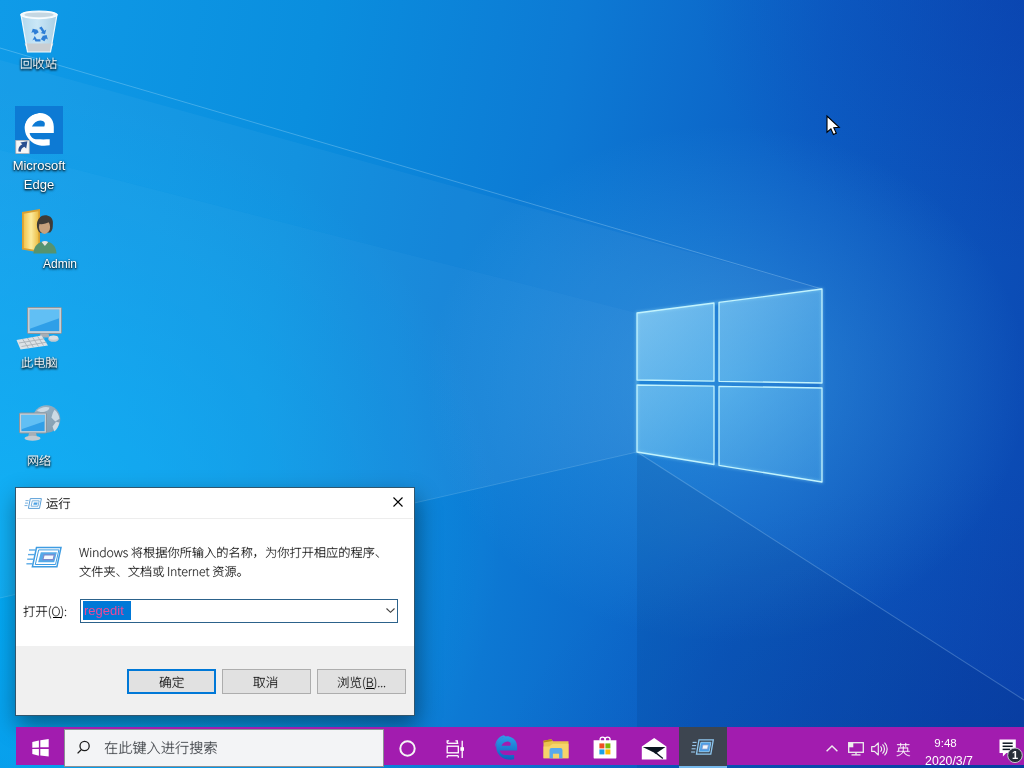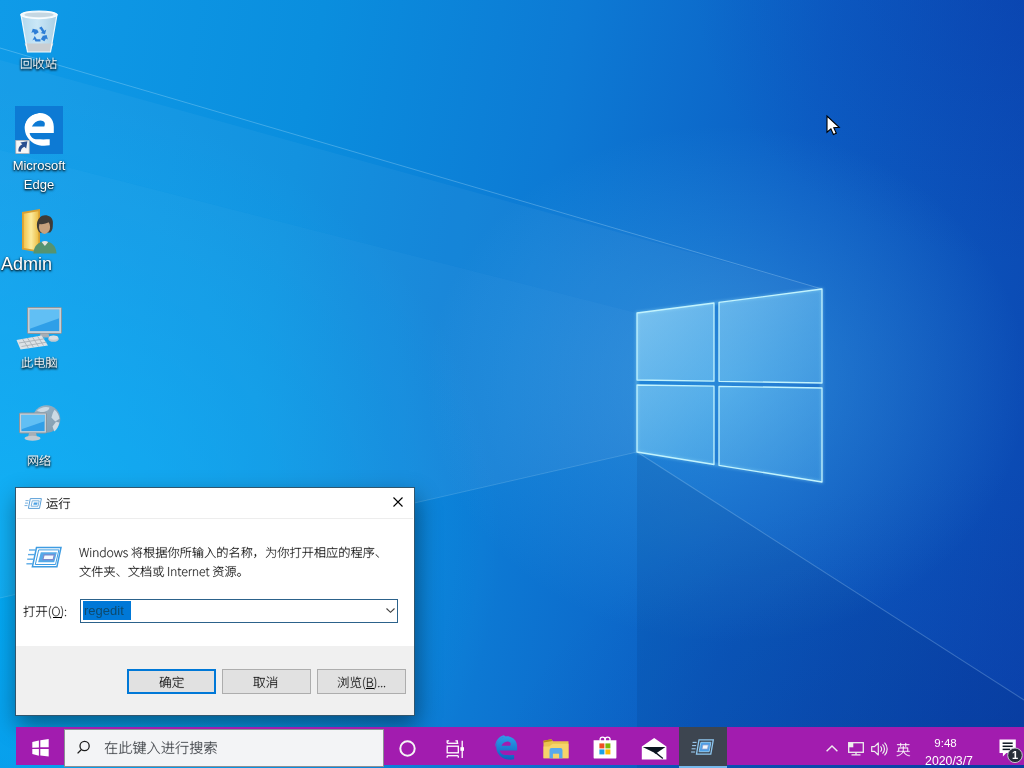--- a/index.html
+++ b/index.html
@@ -103,21 +103,21 @@
         </linearGradient>
       </defs>
 <polygon points="2,4 20,1 20,44.5 2,41.5" fill="#d9a032"></polygon>
 <polygon points="3.8,5.7 18.3,3.2 18.3,42.6 3.8,40" fill="url(#folg)"></polygon>
 <path d="M30.2 24.5 c2.3-1.8 3-5.2 2.4-8.2 C31.9 11.2 28.6 8.2 24.6 8.2 c-4.5 0-7.7 3.4-7.7 8.7 0 3.4 1.1 6.2 3.1 7.9z" fill="#3f3b37"></path>
 <ellipse cx="24.5" cy="18.9" rx="5.6" ry="7" fill="#c7a17d"></ellipse>
 <path d="M18.3 15.7 c2.4 1 7.9.3 11.2-1.9 1.3 1.1 2.1 2.8 2.4 4.6 .85-1.35 1.15-3.15.95-4.9 C32.3 9.4 29.2 7.2 25 7.2 c-4.1 0-6.9 2.8-6.7 8.5z" fill="#3f3b37"></path>
 <path d="M13.4 45.5 c.3-7.6 5.1-12 11.6-12 6.4 0 11.2 4.4 11.5 12z" fill="#56936f"></path>
 <path d="M21.6 34 l3.3 3.9 3.3-3.9 c-1-.6-2.1-.92-3.3-.92 -1.2 0-2.3.32-3.3.92z" fill="#e8e4de"></path>
 </svg>
-<div style="position:absolute;color:#fff;font-size:18px;text-align:left;text-shadow:0 1px 2px rgba(0,0,0,.9),0 1px 3px rgba(0,0,0,.65);width:76px;left:1px;line-height:19px;top:257px;line-height:15px">Admin</div>
+<div style="position:absolute;color:#fff;font-size:12px;text-align:right;text-shadow:0 1px 2px rgba(0,0,0,.9),0 1px 3px rgba(0,0,0,.65);width:76px;left:1px;line-height:19px;top:257px;line-height:15px">Admin</div>
 
 <svg class="abs" style="left:16px;top:307px" width="46" height="43" viewBox="0 0 46 43">
 <rect x="11.5" y="0.5" width="34" height="26" rx="1" fill="#c6cfd6" stroke="#8b959d" stroke-width="1"></rect>
 <rect x="13.8" y="2.7" width="29.4" height="21.4" fill="#2f9fe8"></rect>
 <path d="M13.8 2.7 h29.4 v8.5 l-29.4 10.5z" fill="#6ec7f6" opacity=".8"></path>
 <polygon points="24.5,26.5 32.5,26.5 33.5,30.5 23.5,30.5" fill="#a6aeb6"></polygon>
 <ellipse cx="37.5" cy="31.8" rx="5.3" ry="3" fill="#c3cad1"></ellipse>
 <ellipse cx="37.5" cy="30.6" rx="4.6" ry="2.2" fill="#d9dfe4"></ellipse>
 <polygon points="0.5,33 25.5,28.5 32,38.5 4.5,42.5" fill="#dde2e6"></polygon>
 <g stroke="#a9b1b8" stroke-width=".9">
@@ -195,21 +195,21 @@
       </svg>
 <svg class="abs" style="left:59px;top:73.5px" width="178" height="20" viewBox="0 0 178 20">
         <path d="M9.2 -7.7 9.6 -7.6Q8.8 -5.4 7.6 -3.8Q6.4 -2.2 4.7 -1.1Q3 0 0.8 0.8Q0.8 0.8 0.8 0.7Q0.7 0.6 0.7 0.6Q0.6 0.5 0.6 0.5Q2.8 -0.2 4.4 -1.3Q6.1 -2.5 7.3 -4Q8.5 -5.6 9.2 -7.7ZM2.9 -7.7Q3.6 -5.7 4.9 -4.1Q6.1 -2.5 7.8 -1.3Q9.5 -0.1 11.7 0.5Q11.6 0.5 11.6 0.6Q11.5 0.6 11.5 0.7Q11.4 0.7 11.4 0.8Q9.2 0.2 7.5 -1Q5.8 -2.2 4.6 -3.9Q3.3 -5.6 2.5 -7.6ZM0.7 -7.9H11.6V-7.5H0.7ZM5.3 -10.1 5.6 -10.2Q6 -9.7 6.3 -9.2Q6.6 -8.6 6.7 -8.3L6.4 -8.1Q6.2 -8.5 5.9 -9.1Q5.6 -9.6 5.3 -10.1Z M19.8 -10H20.1V0.9H19.8ZM17.6 -9.6 18 -9.5Q17.8 -8.6 17.6 -7.8Q17.4 -7 17.1 -6.3Q16.8 -5.6 16.4 -5Q16.4 -5 16.3 -5.1Q16.3 -5.1 16.2 -5.2Q16.1 -5.2 16.1 -5.2Q16.5 -5.8 16.8 -6.5Q17.1 -7.1 17.3 -7.9Q17.5 -8.7 17.6 -9.6ZM17.4 -7.5H23.2V-7.1H17.3ZM16.1 -3.9H23.7V-3.5H16.1ZM15.8 -10.1 16.1 -10Q15.8 -9 15.3 -8Q14.8 -7 14.2 -6.2Q13.6 -5.3 13 -4.6Q13 -4.7 12.9 -4.7Q12.9 -4.8 12.8 -4.8Q12.8 -4.9 12.7 -4.9Q13.4 -5.6 13.9 -6.4Q14.5 -7.2 15 -8.2Q15.4 -9.1 15.8 -10.1ZM14.5 -7.2 14.9 -7.5 14.9 -7.5V0.8H14.5Z M25.5 -8.2H35.4V-7.8H25.5ZM25.2 -4.2H35.8V-3.8H25.2ZM26.7 -7.2 27 -7.3Q27.3 -6.9 27.6 -6.4Q27.8 -6 28 -5.5Q28.3 -5.1 28.4 -4.8L28 -4.6Q27.9 -4.9 27.7 -5.4Q27.5 -5.8 27.2 -6.3Q27 -6.8 26.7 -7.2ZM33.7 -7.3 34 -7.1Q33.8 -6.7 33.5 -6.2Q33.2 -5.8 32.9 -5.3Q32.5 -4.9 32.3 -4.6L32 -4.7Q32.3 -5 32.6 -5.5Q32.9 -6 33.2 -6.4Q33.5 -6.9 33.7 -7.3ZM30.4 -10.1H30.7Q30.7 -8.4 30.7 -6.9Q30.6 -5.5 30.4 -4.2Q30.1 -3 29.6 -2Q29 -1 28 -0.3Q26.9 0.4 25.3 0.9Q25.3 0.8 25.2 0.8Q25.2 0.7 25.1 0.7Q25.1 0.6 25 0.6Q26.7 0.1 27.7 -0.6Q28.7 -1.3 29.3 -2.2Q29.8 -3.2 30.1 -4.4Q30.3 -5.6 30.3 -7Q30.4 -8.4 30.4 -10.1ZM30.8 -4.1Q31.4 -2.4 32.7 -1.2Q34.1 0 35.9 0.5Q35.9 0.5 35.8 0.6Q35.8 0.6 35.7 0.7Q35.7 0.7 35.6 0.8Q34.4 0.4 33.4 -0.2Q32.4 -0.9 31.7 -1.9Q30.9 -2.8 30.5 -4Z M40.2 0.5Q39.7 0 39.3 -0.5Q38.8 -1 38.3 -1.4Q37.8 -1.9 37.4 -2.2L37.7 -2.5Q38.1 -2.2 38.6 -1.7Q39.1 -1.3 39.6 -0.8Q40.1 -0.3 40.5 0.2Z M58 -7.7 58.4 -7.6Q57.6 -5.4 56.4 -3.8Q55.2 -2.2 53.5 -1.1Q51.8 0 49.6 0.8Q49.6 0.8 49.6 0.7Q49.5 0.6 49.5 0.6Q49.4 0.5 49.4 0.5Q51.6 -0.2 53.2 -1.3Q54.9 -2.5 56.1 -4Q57.3 -5.6 58 -7.7ZM51.7 -7.7Q52.4 -5.7 53.7 -4.1Q54.9 -2.5 56.6 -1.3Q58.3 -0.1 60.5 0.5Q60.4 0.5 60.4 0.6Q60.3 0.6 60.3 0.7Q60.2 0.7 60.2 0.8Q58 0.2 56.3 -1Q54.6 -2.2 53.4 -3.9Q52.1 -5.6 51.3 -7.6ZM49.5 -7.9H60.4V-7.5H49.5ZM54.1 -10.1 54.4 -10.2Q54.8 -9.7 55.1 -9.2Q55.4 -8.6 55.5 -8.3L55.2 -8.1Q55 -8.5 54.7 -9.1Q54.4 -9.6 54.1 -10.1Z M61.6 -7.4H65.7V-7.1H61.6ZM63.6 -10.1H64V0.8H63.6ZM63.6 -7.3 63.9 -7.2Q63.7 -6.4 63.5 -5.7Q63.3 -4.9 63 -4.1Q62.7 -3.3 62.3 -2.7Q62 -2 61.7 -1.6Q61.6 -1.7 61.6 -1.7Q61.5 -1.8 61.4 -1.9Q61.7 -2.3 62.1 -2.9Q62.4 -3.5 62.7 -4.3Q63 -5 63.2 -5.8Q63.4 -6.5 63.6 -7.3ZM63.9 -6.6Q64 -6.4 64.3 -6.1Q64.5 -5.8 64.8 -5.4Q65 -5.1 65.3 -4.8Q65.5 -4.5 65.6 -4.3L65.3 -4Q65.2 -4.2 65 -4.5Q64.7 -4.9 64.5 -5.2Q64.2 -5.6 64 -5.9Q63.8 -6.2 63.7 -6.4ZM68.8 -10.1H69.2V-5.4H68.8ZM71.6 -9.4 72 -9.2Q71.8 -8.7 71.6 -8.2Q71.3 -7.6 71.1 -7.1Q70.8 -6.6 70.6 -6.3L70.3 -6.4Q70.5 -6.8 70.7 -7.3Q71 -7.8 71.2 -8.4Q71.4 -8.9 71.6 -9.4ZM66 -9.1 66.3 -9.3Q66.5 -8.8 66.8 -8.3Q67 -7.8 67.2 -7.3Q67.4 -6.9 67.5 -6.5L67.2 -6.4Q67.1 -6.7 66.9 -7.2Q66.7 -7.7 66.4 -8.2Q66.2 -8.7 66 -9.1ZM65.8 -5.6H72V0.8H71.6V-5.3H65.8ZM65.9 -3.1H71.8V-2.8H65.9ZM65.5 -0.5H71.8V-0.2H65.5Z M80.2 -10.1H80.6Q80.6 -8.5 80.7 -7.1Q80.8 -5.7 81 -4.6Q81.2 -3.4 81.5 -2.4Q81.8 -1.5 82.1 -0.8Q82.5 -0.2 82.9 0.1Q83.3 0.5 83.8 0.5Q84.1 0.5 84.3 -0Q84.4 -0.6 84.5 -1.9Q84.5 -1.8 84.6 -1.8Q84.7 -1.7 84.8 -1.7Q84.8 -0.8 84.7 -0.2Q84.6 0.4 84.4 0.6Q84.2 0.9 83.8 0.9Q83.2 0.9 82.7 0.5Q82.2 0.1 81.8 -0.6Q81.4 -1.3 81.2 -2.3Q80.9 -3.3 80.7 -4.5Q80.4 -5.7 80.3 -7.2Q80.2 -8.6 80.2 -10.1ZM81.5 -9.8 81.7 -10Q82.2 -9.9 82.6 -9.6Q83.1 -9.4 83.4 -9.1Q83.8 -8.9 84.1 -8.6L83.9 -8.4Q83.6 -8.6 83.2 -8.9Q82.9 -9.1 82.4 -9.4Q82 -9.6 81.5 -9.8ZM83.5 -6.5 83.9 -6.4Q83 -3.9 81.6 -2.1Q80.1 -0.4 78 0.8Q78 0.7 77.9 0.7Q77.9 0.6 77.8 0.6Q77.8 0.5 77.8 0.5Q79.8 -0.6 81.3 -2.3Q82.7 -4.1 83.5 -6.5ZM74.2 -8H84.5V-7.7H74.2ZM74.1 -0.5Q74.8 -0.7 75.6 -0.8Q76.5 -1 77.5 -1.2Q78.4 -1.5 79.4 -1.7L79.5 -1.3Q78.5 -1.1 77.6 -0.9Q76.6 -0.7 75.7 -0.5Q74.9 -0.3 74.2 -0.2ZM75.4 -5.9V-3.1H78.5V-5.9ZM75 -6.3H78.9V-2.7H75Z M89.4 0V-8.9H89.9V0Z M92.5 0V-6.4H92.9L92.9 -5.4H93Q93.5 -5.9 94 -6.2Q94.5 -6.6 95.2 -6.6Q96.2 -6.6 96.6 -6Q97.1 -5.4 97.1 -4.1V0H96.7V-4.1Q96.7 -5.1 96.3 -5.7Q96 -6.2 95.1 -6.2Q94.5 -6.2 94 -5.9Q93.5 -5.6 92.9 -4.9V0Z M101.2 0.2Q100.6 0.2 100.3 -0.1Q100 -0.3 99.9 -0.7Q99.7 -1.1 99.7 -1.7V-6H98.7V-6.4L99.7 -6.4L99.8 -8.3H100.1V-6.4H102.1V-6H100.1V-1.6Q100.1 -1 100.4 -0.6Q100.6 -0.2 101.3 -0.2Q101.5 -0.2 101.7 -0.3Q101.9 -0.4 102.1 -0.5L102.2 -0.1Q102 0 101.7 0.1Q101.4 0.2 101.2 0.2Z M106 0.2Q105.2 0.2 104.6 -0.2Q103.9 -0.6 103.5 -1.4Q103.1 -2.1 103.1 -3.2Q103.1 -4 103.3 -4.6Q103.5 -5.2 103.9 -5.7Q104.3 -6.1 104.8 -6.4Q105.3 -6.6 105.9 -6.6Q106.6 -6.6 107.1 -6.2Q107.7 -5.9 108 -5.2Q108.3 -4.6 108.3 -3.6Q108.3 -3.5 108.3 -3.4Q108.3 -3.3 108.3 -3.2H103.6Q103.6 -2.3 103.9 -1.7Q104.2 -1 104.7 -0.6Q105.3 -0.2 106.1 -0.2Q106.6 -0.2 107 -0.4Q107.5 -0.6 107.8 -0.8L108 -0.5Q107.7 -0.2 107.2 -0Q106.8 0.2 106 0.2ZM103.6 -3.6H107.9Q107.9 -4.9 107.3 -5.5Q106.8 -6.2 105.9 -6.2Q105.3 -6.2 104.8 -5.9Q104.3 -5.6 104 -5Q103.6 -4.4 103.6 -3.6Z M110.1 0V-6.4H110.4L110.5 -5.2H110.5Q110.9 -5.8 111.3 -6.2Q111.8 -6.6 112.4 -6.6Q112.5 -6.6 112.7 -6.6Q112.8 -6.5 113 -6.5L112.9 -6.1Q112.7 -6.1 112.6 -6.1Q112.5 -6.2 112.3 -6.2Q111.9 -6.2 111.4 -5.8Q110.9 -5.4 110.5 -4.4V0Z M114.2 0V-6.4H114.6L114.7 -5.4H114.7Q115.2 -5.9 115.7 -6.2Q116.2 -6.6 116.9 -6.6Q117.9 -6.6 118.4 -6Q118.8 -5.4 118.8 -4.1V0H118.4V-4.1Q118.4 -5.1 118 -5.7Q117.7 -6.2 116.9 -6.2Q116.3 -6.2 115.8 -5.9Q115.3 -5.6 114.7 -4.9V0Z M123.7 0.2Q122.9 0.2 122.2 -0.2Q121.5 -0.6 121.1 -1.4Q120.7 -2.1 120.7 -3.2Q120.7 -4 121 -4.6Q121.2 -5.2 121.6 -5.7Q122 -6.1 122.5 -6.4Q123 -6.6 123.5 -6.6Q124.2 -6.6 124.8 -6.2Q125.3 -5.9 125.6 -5.2Q125.9 -4.6 125.9 -3.6Q125.9 -3.5 125.9 -3.4Q125.9 -3.3 125.9 -3.2H121.2Q121.2 -2.3 121.5 -1.7Q121.8 -1 122.4 -0.6Q122.9 -0.2 123.7 -0.2Q124.2 -0.2 124.7 -0.4Q125.1 -0.6 125.5 -0.8L125.7 -0.5Q125.3 -0.2 124.8 -0Q124.4 0.2 123.7 0.2ZM121.2 -3.6H125.5Q125.5 -4.9 125 -5.5Q124.4 -6.2 123.5 -6.2Q122.9 -6.2 122.4 -5.9Q121.9 -5.6 121.6 -5Q121.3 -4.4 121.2 -3.6Z M129.4 0.2Q128.8 0.2 128.5 -0.1Q128.1 -0.3 128 -0.7Q127.9 -1.1 127.9 -1.7V-6H126.8V-6.4L127.9 -6.4L127.9 -8.3H128.3V-6.4H130.2V-6H128.3V-1.6Q128.3 -1 128.5 -0.6Q128.7 -0.2 129.4 -0.2Q129.6 -0.2 129.8 -0.3Q130.1 -0.4 130.2 -0.5L130.4 -0.1Q130.1 0 129.8 0.1Q129.6 0.2 129.4 0.2Z M134.4 -9.3 134.6 -9.6Q135.1 -9.4 135.6 -9.2Q136.1 -9 136.5 -8.8Q137 -8.5 137.2 -8.3L137 -8Q136.8 -8.2 136.3 -8.4Q135.9 -8.7 135.4 -8.9Q134.9 -9.1 134.4 -9.3ZM133.9 -5.8Q134.5 -6 135.4 -6.3Q136.4 -6.6 137.4 -6.9L137.4 -6.5Q136.5 -6.2 135.6 -5.9Q134.7 -5.7 134 -5.4ZM139.4 -10.1 139.7 -10.1Q139.4 -9.4 138.9 -8.6Q138.3 -7.9 137.6 -7.2Q137.5 -7.3 137.5 -7.3Q137.4 -7.3 137.4 -7.4Q137.3 -7.4 137.3 -7.4Q138.1 -8 138.6 -8.8Q139.1 -9.5 139.4 -10.1ZM138.9 -8.9H144V-8.6H138.6ZM143.9 -8.9H144L144 -8.9L144.3 -8.8Q144 -8.4 143.7 -7.9Q143.4 -7.5 143.2 -7.1L142.9 -7.3Q143.1 -7.6 143.4 -8Q143.7 -8.4 143.9 -8.8ZM135.7 -4.5H143.1V-1.1H142.7V-4.1H136V-1.1H135.7ZM139.3 -3.7H139.7Q139.5 -2.7 139.2 -1.9Q138.9 -1.2 138.3 -0.6Q137.6 -0 136.6 0.3Q135.7 0.7 134.2 0.9Q134.2 0.8 134.1 0.8Q134.1 0.7 134.1 0.7Q134 0.6 134 0.6Q135.5 0.4 136.4 0.1Q137.4 -0.3 138 -0.8Q138.6 -1.3 138.9 -2.1Q139.2 -2.8 139.3 -3.7ZM139.6 -1.2 139.8 -1.5Q140.4 -1.3 141 -1.1Q141.7 -0.8 142.3 -0.6Q143 -0.3 143.5 -0Q144.1 0.2 144.5 0.5L144.3 0.8Q143.9 0.6 143.3 0.3Q142.8 0 142.2 -0.2Q141.5 -0.5 140.9 -0.8Q140.2 -1 139.6 -1.2ZM140.8 -8.7H141.2Q141.1 -8.1 140.8 -7.5Q140.5 -6.9 140 -6.4Q139.6 -6 138.9 -5.6Q138.2 -5.2 137.3 -4.9Q137.3 -5 137.2 -5.1Q137.2 -5.2 137.1 -5.2Q138 -5.4 138.6 -5.8Q139.3 -6.2 139.7 -6.6Q140.2 -7.1 140.4 -7.6Q140.7 -8.1 140.8 -8.7ZM140.8 -7.8Q141.2 -7.2 141.8 -6.7Q142.3 -6.2 143.1 -5.8Q143.9 -5.5 144.7 -5.3Q144.6 -5.2 144.5 -5.1Q144.5 -5.1 144.4 -5Q143.6 -5.2 142.8 -5.6Q142.1 -6 141.5 -6.5Q140.9 -7 140.5 -7.6Z M149.8 -9.6H156.9V-9.2H149.8ZM149.6 -9.6H150V-6.3Q150 -5.5 149.9 -4.6Q149.9 -3.7 149.7 -2.7Q149.5 -1.8 149.2 -0.9Q148.9 -0 148.4 0.8Q148.3 0.7 148.3 0.7Q148.2 0.6 148.2 0.6Q148.1 0.6 148.1 0.6Q148.6 -0.2 148.9 -1.1Q149.2 -1.9 149.4 -2.8Q149.5 -3.7 149.6 -4.6Q149.6 -5.5 149.6 -6.3ZM151.3 -5.3V-3.8H156V-5.3ZM151.3 -7.1V-5.6H156V-7.1ZM151 -7.5H156.3V-3.4H151ZM151.6 -2.5 152 -2.5Q151.8 -2 151.5 -1.5Q151.2 -1.1 150.9 -0.7Q150.6 -0.3 150.3 0Q150.3 0 150.2 -0Q150.1 -0.1 150.1 -0.1Q150 -0.2 150 -0.2Q150.5 -0.6 150.9 -1.3Q151.3 -1.9 151.6 -2.5ZM155.1 -2.5 155.4 -2.6Q155.7 -2.2 156 -1.8Q156.3 -1.4 156.6 -1Q156.8 -0.5 157 -0.3L156.7 -0.1Q156.5 -0.4 156.2 -0.8Q156 -1.2 155.7 -1.6Q155.4 -2.1 155.1 -2.5ZM153.4 -8.8 153.8 -8.7Q153.7 -8.3 153.5 -7.9Q153.4 -7.5 153.3 -7.2L153 -7.3Q153.1 -7.6 153.2 -8.1Q153.4 -8.5 153.4 -8.8ZM153.4 -3.7H153.8V0.3Q153.8 0.5 153.7 0.6Q153.6 0.7 153.5 0.8Q153.3 0.8 152.9 0.9Q152.5 0.9 151.9 0.9Q151.9 0.8 151.8 0.7Q151.8 0.6 151.7 0.5Q152.3 0.5 152.7 0.5Q153.1 0.5 153.2 0.5Q153.4 0.5 153.4 0.3ZM146.6 -9.7 146.8 -10Q147.2 -9.7 147.6 -9.5Q148 -9.2 148.3 -9Q148.7 -8.7 148.9 -8.5L148.7 -8.2Q148.4 -8.4 148.1 -8.7Q147.7 -9 147.3 -9.2Q146.9 -9.5 146.6 -9.7ZM146 -6.4 146.2 -6.7Q146.6 -6.5 147 -6.3Q147.4 -6 147.7 -5.8Q148.1 -5.6 148.3 -5.4L148.1 -5.1Q147.9 -5.3 147.5 -5.5Q147.2 -5.7 146.8 -6Q146.4 -6.2 146 -6.4ZM146.3 0.4Q146.6 -0 147 -0.7Q147.3 -1.4 147.7 -2.1Q148 -2.9 148.3 -3.5L148.6 -3.3Q148.4 -2.7 148 -1.9Q147.7 -1.2 147.3 -0.5Q147 0.1 146.6 0.7Z M160 -2.9Q160.5 -2.9 160.9 -2.7Q161.2 -2.5 161.5 -2.1Q161.7 -1.7 161.7 -1.2Q161.7 -0.7 161.5 -0.3Q161.2 0.1 160.9 0.3Q160.5 0.6 160 0.6Q159.5 0.6 159.1 0.3Q158.7 0.1 158.5 -0.3Q158.2 -0.7 158.2 -1.2Q158.2 -1.7 158.5 -2.1Q158.7 -2.5 159.1 -2.7Q159.5 -2.9 160 -2.9ZM160 0.2Q160.6 0.2 161 -0.2Q161.4 -0.6 161.4 -1.2Q161.4 -1.6 161.2 -1.9Q161 -2.2 160.7 -2.4Q160.4 -2.6 160 -2.6Q159.6 -2.6 159.3 -2.4Q159 -2.2 158.8 -1.9Q158.6 -1.6 158.6 -1.2Q158.6 -0.8 158.8 -0.5Q159 -0.2 159.3 0Q159.6 0.2 160 0.2Z" transform="translate(4,14)" fill="#000" stroke="#000" stroke-width=".25"></path>
       </svg>
 <svg class="abs" style="left:2.5999999999999996px;top:113.5px" width="52" height="20" viewBox="0 0 52 20">
         <path d="M0.6 -3.5Q1.1 -3.6 1.9 -3.9Q2.6 -4.1 3.5 -4.4Q4.3 -4.6 5.2 -4.9L5.2 -4.6Q4 -4.2 2.8 -3.8Q1.6 -3.4 0.7 -3.1ZM0.7 -7.7H5.2V-7.3H0.7ZM2.8 -10.3H3.1V0.1Q3.1 0.4 3 0.5Q3 0.6 2.8 0.6Q2.6 0.7 2.3 0.7Q1.9 0.7 1.3 0.7Q1.3 0.6 1.2 0.5Q1.2 0.4 1.1 0.4Q1.6 0.4 2 0.4Q2.4 0.4 2.5 0.4Q2.8 0.4 2.8 0.1ZM5.1 -9.2H11.8V-8.8H5.1ZM9 -9H9.4V0.1Q9.4 0.4 9.3 0.5Q9.2 0.7 8.9 0.7Q8.7 0.8 8.1 0.8Q7.6 0.8 6.7 0.8Q6.6 0.8 6.6 0.7Q6.6 0.6 6.6 0.5Q6.5 0.5 6.5 0.4Q7 0.4 7.5 0.4Q7.9 0.4 8.2 0.4Q8.6 0.4 8.7 0.4Q8.9 0.4 8.9 0.3Q9 0.3 9 0.1Z M13.6 -9.4H23.7V-9H13.6ZM13.1 -5H24.1V-4.6H13.1ZM20.7 -9.3H21.1V0.9H20.7ZM16.3 -9.3H16.6V-5.7Q16.6 -4.8 16.5 -3.9Q16.4 -3 16.1 -2.2Q15.8 -1.3 15.2 -0.5Q14.5 0.2 13.5 0.9Q13.5 0.9 13.4 0.8Q13.4 0.8 13.3 0.7Q13.3 0.7 13.2 0.6Q14.3 -0 14.9 -0.8Q15.5 -1.5 15.8 -2.3Q16.1 -3.1 16.2 -4Q16.3 -4.8 16.3 -5.7Z M27.8 2.4Q27 1 26.5 -0.5Q26 -2 26 -3.8Q26 -5.6 26.5 -7.1Q27 -8.6 27.8 -10L28.1 -9.8Q27.3 -8.5 26.9 -7Q26.4 -5.4 26.4 -3.8Q26.4 -2.2 26.9 -0.6Q27.3 0.9 28.1 2.2Z M32.9 0.2Q31.9 0.2 31 -0.4Q30.2 -1 29.7 -2.1Q29.3 -3.1 29.3 -4.5Q29.3 -6 29.7 -7Q30.2 -8 31 -8.6Q31.9 -9.2 32.9 -9.2Q34 -9.2 34.8 -8.6Q35.6 -8 36.1 -7Q36.6 -6 36.6 -4.5Q36.6 -3.1 36.1 -2.1Q35.6 -1 34.8 -0.4Q34 0.2 32.9 0.2ZM32.9 -0.3Q33.9 -0.3 34.6 -0.8Q35.3 -1.3 35.7 -2.3Q36.1 -3.2 36.1 -4.5Q36.1 -5.8 35.7 -6.8Q35.3 -7.7 34.6 -8.2Q33.9 -8.7 32.9 -8.7Q32 -8.7 31.3 -8.2Q30.6 -7.7 30.2 -6.8Q29.8 -5.8 29.8 -4.5Q29.8 -3.2 30.2 -2.3Q30.6 -1.3 31.3 -0.8Q32 -0.3 32.9 -0.3Z M38 2.4 37.8 2.2Q38.6 0.9 39 -0.6Q39.4 -2.2 39.4 -3.8Q39.4 -5.4 39 -7Q38.6 -8.5 37.8 -9.8L38 -10Q38.9 -8.6 39.4 -7.1Q39.8 -5.6 39.8 -3.8Q39.8 -2 39.4 -0.5Q38.9 1 38 2.4Z M42.5 -5.1Q42.3 -5.1 42.2 -5.3Q42 -5.4 42 -5.7Q42 -6 42.2 -6.1Q42.3 -6.2 42.5 -6.2Q42.7 -6.2 42.8 -6.1Q43 -6 43 -5.7Q43 -5.4 42.8 -5.3Q42.7 -5.1 42.5 -5.1ZM42.5 0.2Q42.3 0.2 42.2 0Q42 -0.1 42 -0.4Q42 -0.6 42.2 -0.8Q42.3 -0.9 42.5 -0.9Q42.7 -0.9 42.8 -0.8Q43 -0.6 43 -0.4Q43 -0.1 42.8 0Q42.7 0.2 42.5 0.2Z" transform="translate(4,14)" fill="#000" stroke="#000" stroke-width=".25"></path>
       </svg>
 <div class="abs" style="left:37.2px;top:129px;width:9px;height:1px;background:#000"></div>
 <div class="abs" style="left:64px;top:110.5px;width:318px;height:24px;background:#fff;border:1px solid #2c628b"></div>
 <div class="abs" style="left:66.5px;top:113px;width:48px;height:19px;background:#0078d7"></div>
-<div class="abs" style="left:68px;top:112.5px;color:#0c4a6e;font-size:13px;line-height:20px">regedit</div>
+<div class="abs" style="left:68px;top:112.5px;color:#ec4899;font-size:13px;line-height:20px">regedit</div>
 <svg class="abs" style="left:369.5px;top:119.5px" width="9" height="5" viewBox="0 0 9 5">
         <path d="M0.5 0.5 L4.5 4.3 L8.5 0.5" fill="none" stroke="#404040" stroke-width="1.1"></path>
       </svg>
 <div class="foot"></div>
 <div class="btn def" style="left:111px;top:181px"></div>
 <div class="btn" style="left:205.5px;top:181px"></div>
 <div class="btn" style="left:300.5px;top:181px"></div>
 <svg class="abs" style="left:138.8px;top:184.5px" width="33" height="20" viewBox="0 0 33 20">
         <path d="M5.9 -2.7H11.4V-2.3H5.9ZM6 -5.1H11.4V-4.7H6ZM6 -7.3H11.4V-7H6ZM8.4 -7.1H8.7V0.5H8.4ZM11.2 -7.3H11.6V0.2Q11.6 0.4 11.5 0.5Q11.5 0.6 11.3 0.7Q11.1 0.8 10.7 0.8Q10.2 0.8 9.6 0.8Q9.6 0.7 9.6 0.6Q9.5 0.5 9.5 0.4Q10 0.4 10.5 0.4Q10.9 0.4 11 0.4Q11.2 0.4 11.2 0.2ZM5.7 -7.3H6.1V-3.7Q6.1 -3.2 6 -2.6Q6 -2 5.8 -1.4Q5.6 -0.7 5.3 -0.2Q5 0.4 4.5 0.9Q4.5 0.9 4.4 0.8Q4.4 0.8 4.3 0.7Q4.3 0.7 4.2 0.6Q4.9 0 5.2 -0.7Q5.5 -1.5 5.6 -2.3Q5.7 -3 5.7 -3.7ZM7.3 -10.6 7.7 -10.5Q7.2 -9.2 6.5 -8Q5.7 -6.8 4.9 -5.9Q4.9 -6 4.8 -6Q4.7 -6 4.7 -6.1Q4.6 -6.1 4.6 -6.2Q5.4 -7 6.1 -8.2Q6.8 -9.3 7.3 -10.6ZM7 -9.5H10V-9.1H6.9ZM9.9 -9.5H10L10 -9.5L10.3 -9.3Q10.1 -8.9 9.8 -8.5Q9.5 -8.1 9.2 -7.7Q9 -7.3 8.7 -7.1Q8.6 -7.1 8.5 -7.2Q8.5 -7.2 8.4 -7.2Q8.7 -7.5 8.9 -7.9Q9.2 -8.3 9.5 -8.6Q9.7 -9 9.9 -9.4ZM0.9 -9.8H4.9V-9.4H0.9ZM1.8 -5.9H4.4V-0.8H1.8V-1.1H4V-5.5H1.8ZM2.6 -9.6 2.9 -9.6Q2.8 -8.4 2.5 -7.3Q2.2 -6.2 1.8 -5.2Q1.4 -4.3 0.9 -3.5Q0.9 -3.6 0.8 -3.6Q0.8 -3.7 0.7 -3.7Q0.6 -3.8 0.6 -3.8Q1.3 -4.8 1.8 -6.4Q2.3 -7.9 2.6 -9.6ZM1.7 -5.9H2.1V0.3H1.7Z M15.2 -6.6H23V-6.2H15.2ZM19 -3.6H23.3V-3.2H19ZM18.8 -6.5H19.2V0.2L18.8 0.1ZM15.8 -4.8 16.2 -4.7Q15.9 -2.8 15.3 -1.4Q14.7 0 13.6 0.9Q13.6 0.9 13.5 0.9Q13.5 0.8 13.4 0.8Q13.3 0.7 13.3 0.7Q14.4 -0.2 15 -1.6Q15.6 -3 15.8 -4.8ZM15.8 -3.1Q16.2 -2 16.8 -1.4Q17.3 -0.7 18.1 -0.3Q18.9 0 19.8 0.2Q20.8 0.3 21.9 0.3Q22 0.3 22.2 0.3Q22.5 0.3 22.9 0.3Q23.3 0.3 23.7 0.3Q24.1 0.3 24.4 0.3Q24.7 0.3 24.8 0.3Q24.8 0.3 24.7 0.4Q24.7 0.5 24.7 0.6Q24.6 0.6 24.6 0.7H24H21.9Q20.7 0.7 19.7 0.5Q18.7 0.4 17.9 0Q17.1 -0.4 16.5 -1.1Q15.9 -1.8 15.5 -2.9ZM13.9 -9H24.2V-6.7H23.8V-8.6H14.3V-6.7H13.9ZM18.3 -10.5 18.7 -10.6Q18.9 -10.3 19.1 -9.9Q19.4 -9.5 19.4 -9.2L19.1 -9.1Q19 -9.3 18.8 -9.7Q18.6 -10.1 18.3 -10.5Z" transform="translate(4,14)" fill="#000" stroke="#000" stroke-width=".25"></path>
       </svg>

